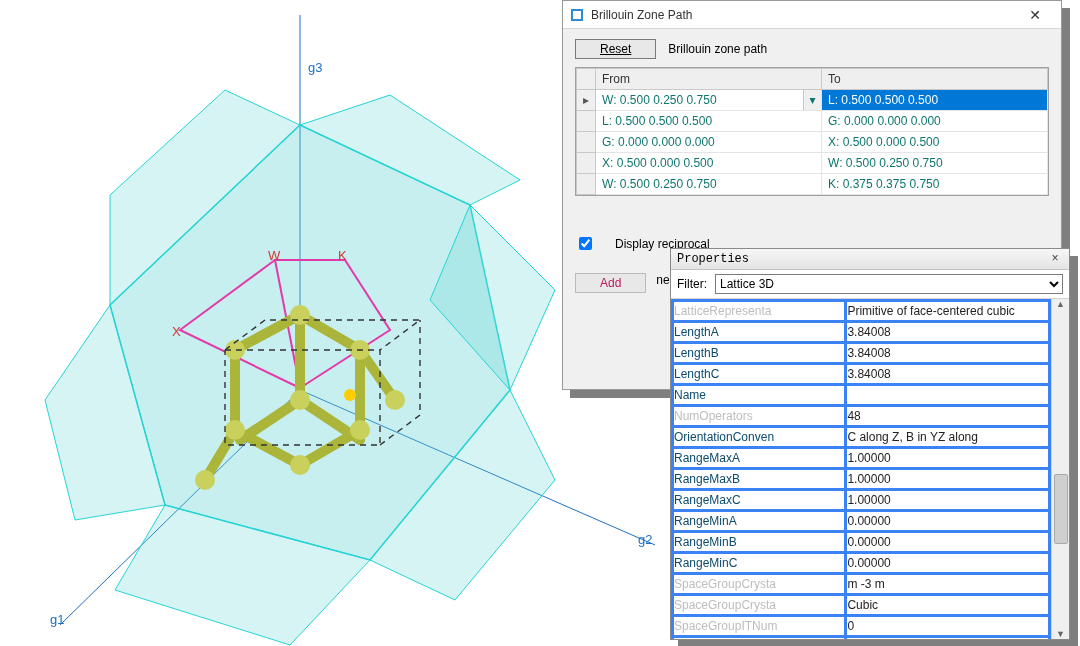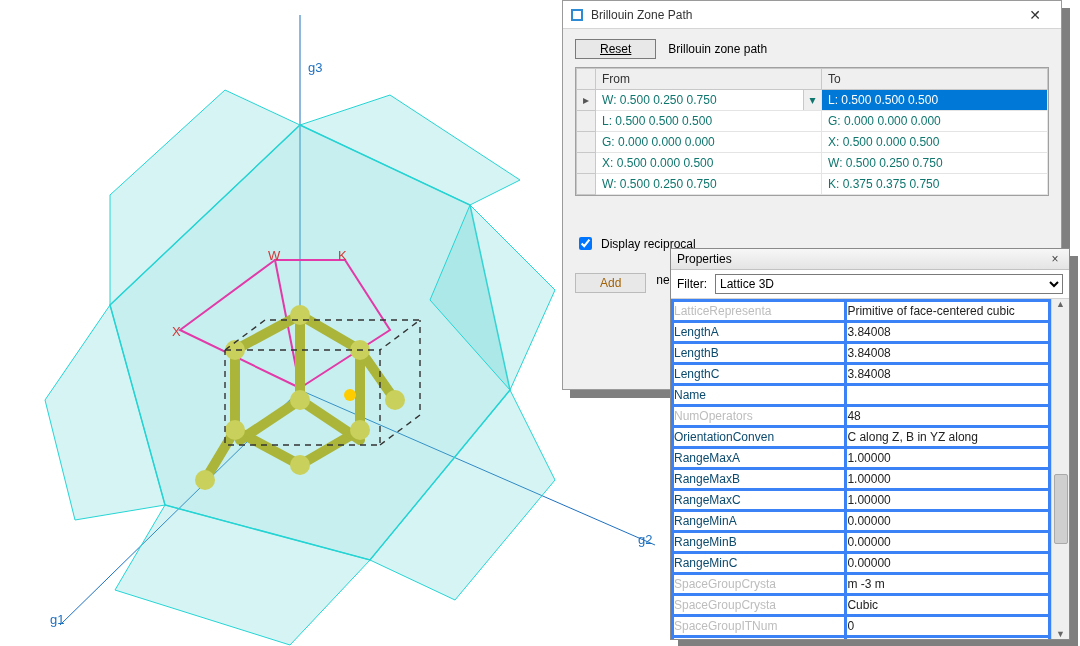--- a/index.html
+++ b/index.html
@@ -52,21 +52,21 @@
   .reset-row { display: flex; align-items: center; gap: 12px; margin-bottom: 8px; }
   .btn {
     border: 1px solid #7a7a7a;
     background: #e8e8e8;
     padding: 2px 24px;
     min-width: 70px;
     text-align: center;
     font-family: inherit;
     font-size: 12px;
   }
-  .btn[disabled] { color: #a16207; border-color: #bbb; }
+  .btn[disabled] { color: #be185d; border-color: #bbb; }
   .grid {
     border: 1px solid #a0a0a0;
     background: #fff;
     width: 100%;
   }
   .grid table { width: 100%; border-collapse: collapse; }
   .grid th {
     background: #efefef;
     border: 1px solid #c8c8c8;
     text-align: left;
@@ -81,37 +81,37 @@
   }
   .grid td.rowhdr { width: 14px; background: #efefef; border:1px solid #c8c8c8; text-align:center; color:#555; }
   .grid tr.sel td.to { background: #0078d7; color: #fff; }
   .grid td.from-dd { position: relative; }
   .from-dd .dd-btn {
     position: absolute; right: 0; top: 0; bottom: 0; width: 18px;
     border-left: 1px solid #c8c8c8;
     display: flex; align-items: center; justify-content: center;
     background: #efefef;
   }
-  .checkrow { display: flex; align-items: center; gap: 6px; margin-top: 38px; }
+  .checkrow { display: flex; align-items: center; gap: 20px; margin-top: 38px; }
   .footer-btns { display: flex; gap: 10px; margin-top: 20px; }
 
   
   .props {
     position: absolute;
     left: 670px; top: 248px;
     width: 400px; height: 392px;
     border: 1px solid #8a8a8a;
     background: #fff;
     box-shadow: 8px 8px 0 rgba(0,0,0,0.5);
   }
   .props .phead {
     background: linear-gradient(#f7f7f7,#e4e4e4);
     border-bottom: 1px solid #c2c2c2;
     padding: 3px 6px;
-    display: flex; align-items: flex-start; justify-content: space-between;
+    display: flex; align-items: flex-start; justify-content: space-between; font-family: Liberation Mono, monospace;
   }
   .props .phead .pclose { width: 16px; text-align: center; color:#444; }
   .props .filter-row {
     display: flex; align-items: center; gap: 8px;
     padding: 4px 6px;
     border-bottom: 1px solid #d3d3d3;
   }
   .props select {
     flex: 1; font-family: inherit; font-size: 12px;
     border: 1px solid #7a7a7a; background: #fff; height: 20px;

